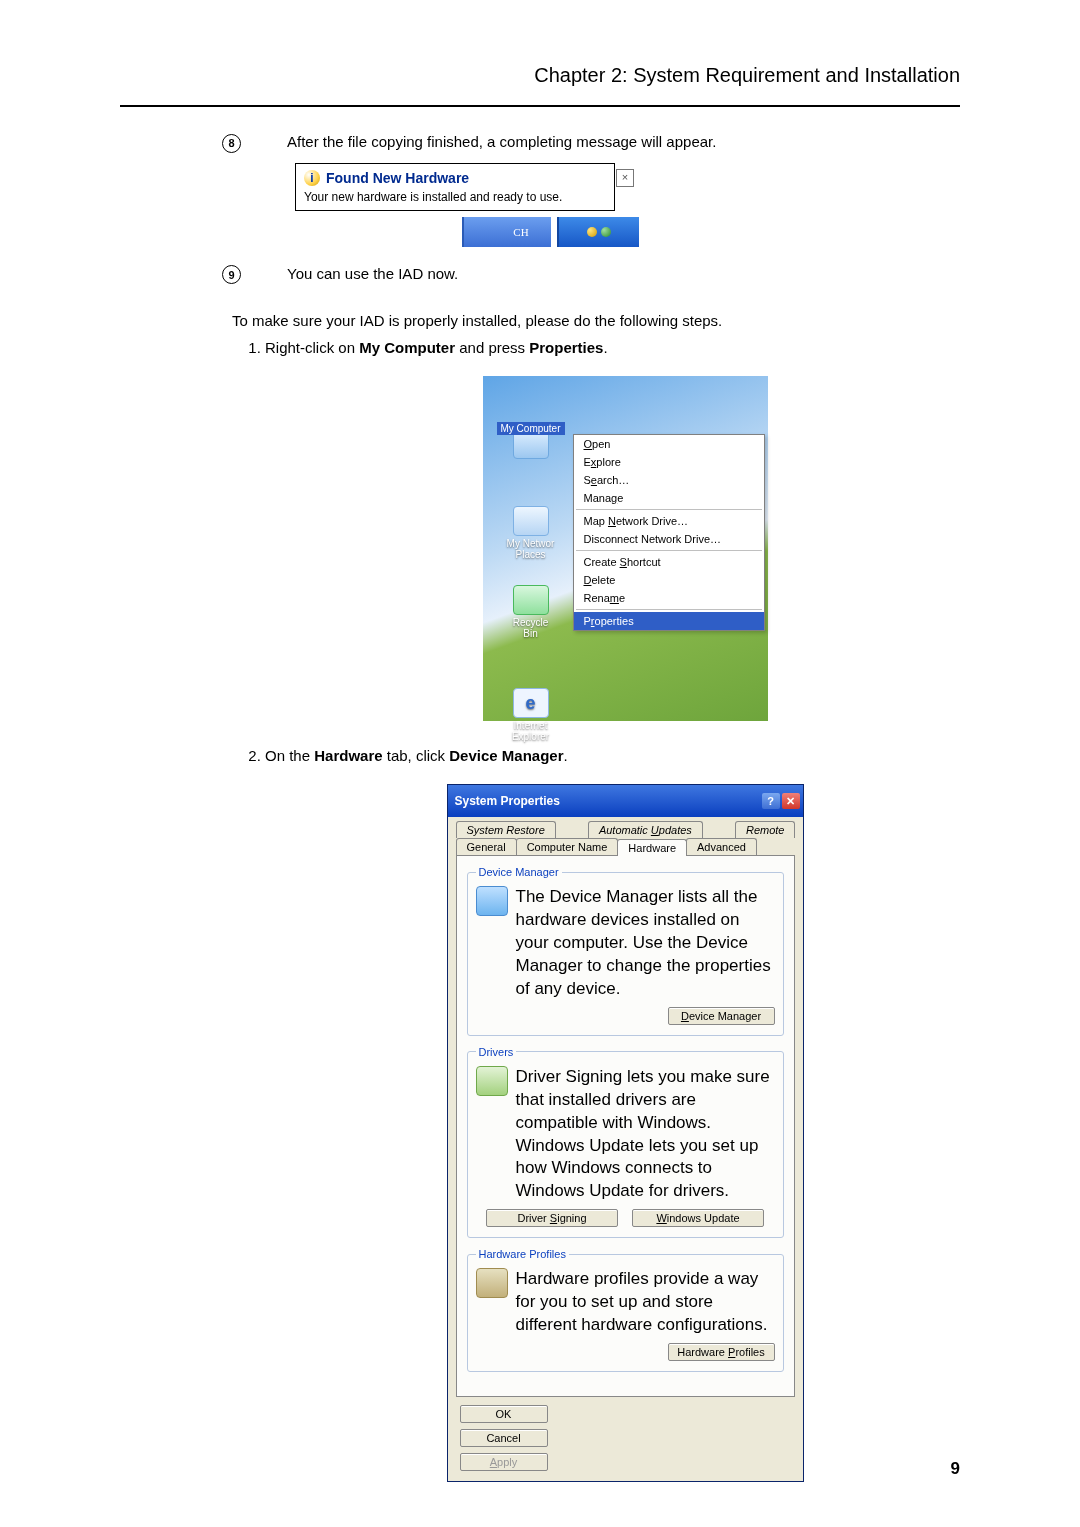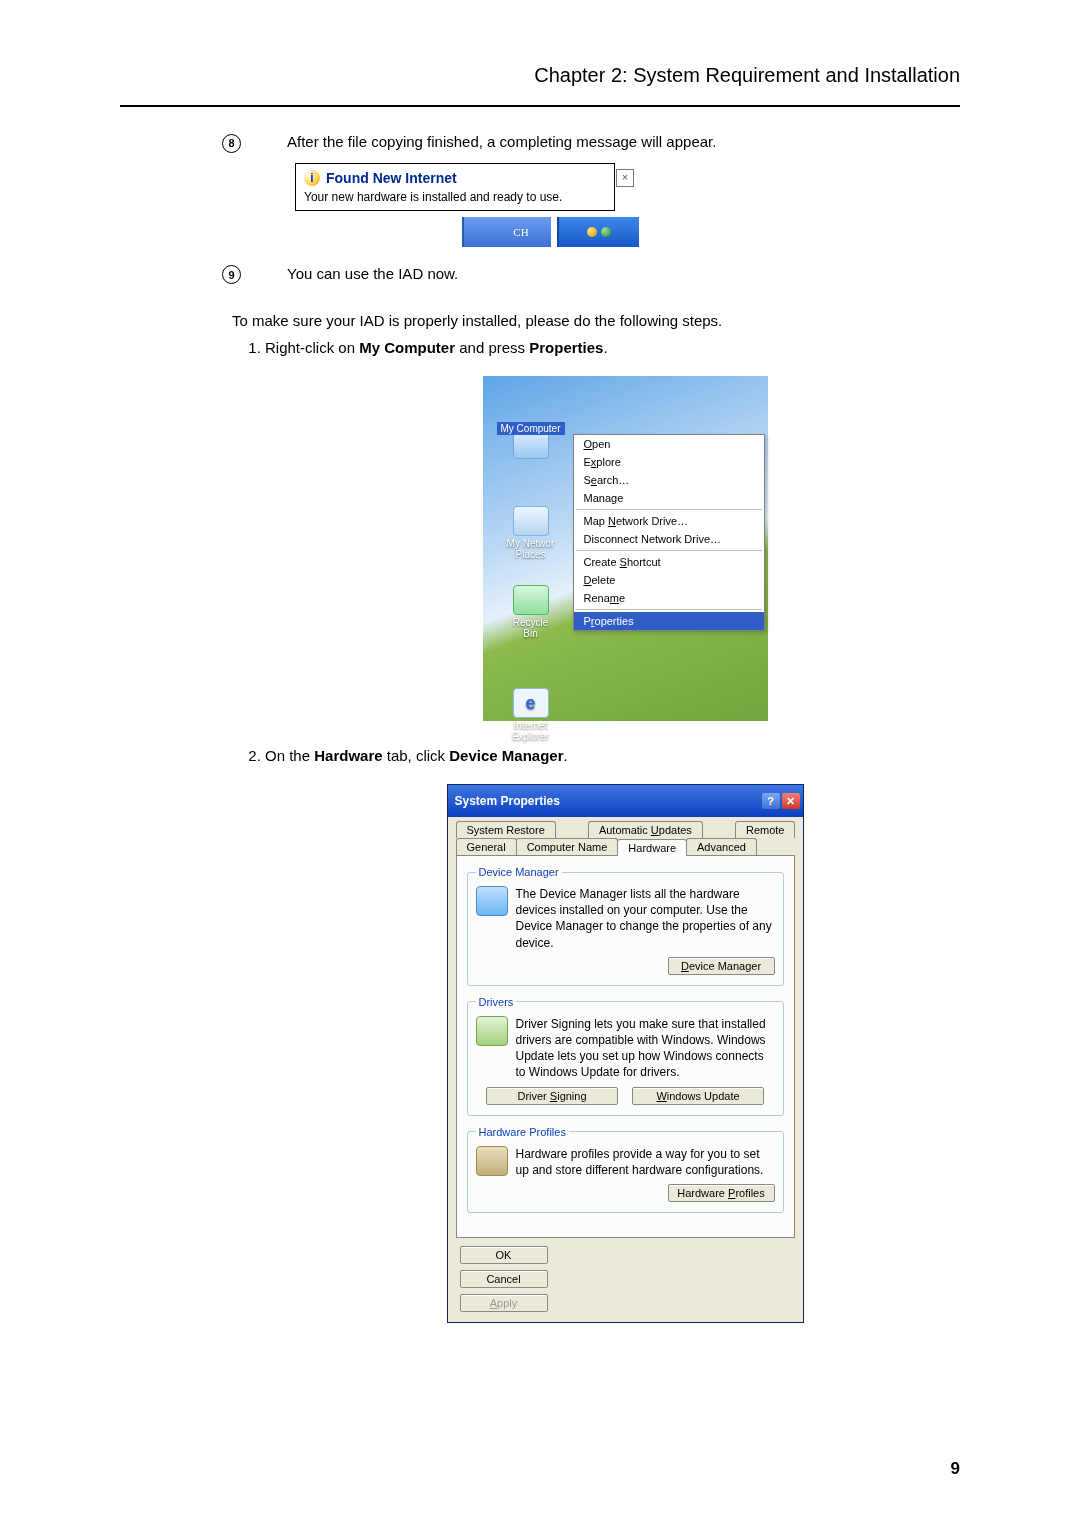--- a/index.html
+++ b/index.html
@@ -281,21 +281,21 @@
   .fs-icon {
     width: 30px; height: 28px;
     flex: none;
     border-radius: 4px;
   }
   .ic-dm { background: linear-gradient(#bfe0ff,#6db4ef); border:1px solid #4a8cd0;}
   .ic-dr { background: linear-gradient(#e3f3d6,#a3d17e); border:1px solid #6fa84a;}
   .ic-hp { background: linear-gradient(#e6e0c0,#c2b07a); border:1px solid #a08c50;}
   .fs-text {
     flex:1;
-    font-size: 12px;
+    font-size: 17px;
     line-height: 1.35;
   }
   .btnrow {
     display:flex;
     justify-content:flex-end;
     gap: 8px;
     margin-top: 6px;
   }
   .btnrow.two { justify-content: center; gap: 14px; padding: 0 6px;}
   .winbtn {
@@ -326,20 +326,21 @@
     font-weight: bold;
   }
   .step-img-wrap {
     display:flex;
     justify-content:center;
     margin-top: 10px;
   }
   .row-tabs-top {
     display:flex;
     justify-content: space-between;
+    font-style: italic;
   }
   .row-tabs-bot {
     display:flex;
   }
 </style>
 </head>
 <body>
 
 <div class="page">
 
@@ -351,21 +352,21 @@
     </div>
     <div class="item-text">After the file copying finished, a completing message will appear.</div>
   </div>
 
   <div class="centerimg">
     <div class="balloon-box">
       <div class="balloon">
         <div class="balloon-close">×</div>
         <div class="balloon-title">
           <span class="info-ic">i</span>
-          <span>Found New Internet</span>
+          <span>Found New Hardware</span>
         </div>
         <div class="balloon-msg">Your new hardware is installed and ready to use.</div>
       </div>
       <div class="taskbar">
         <div class="spacer"></div>
         <div class="lang">CH</div>
         <div class="gap"></div>
         <div class="tray">
           <span class="dot"></span>
           <span class="dot2"></span>

